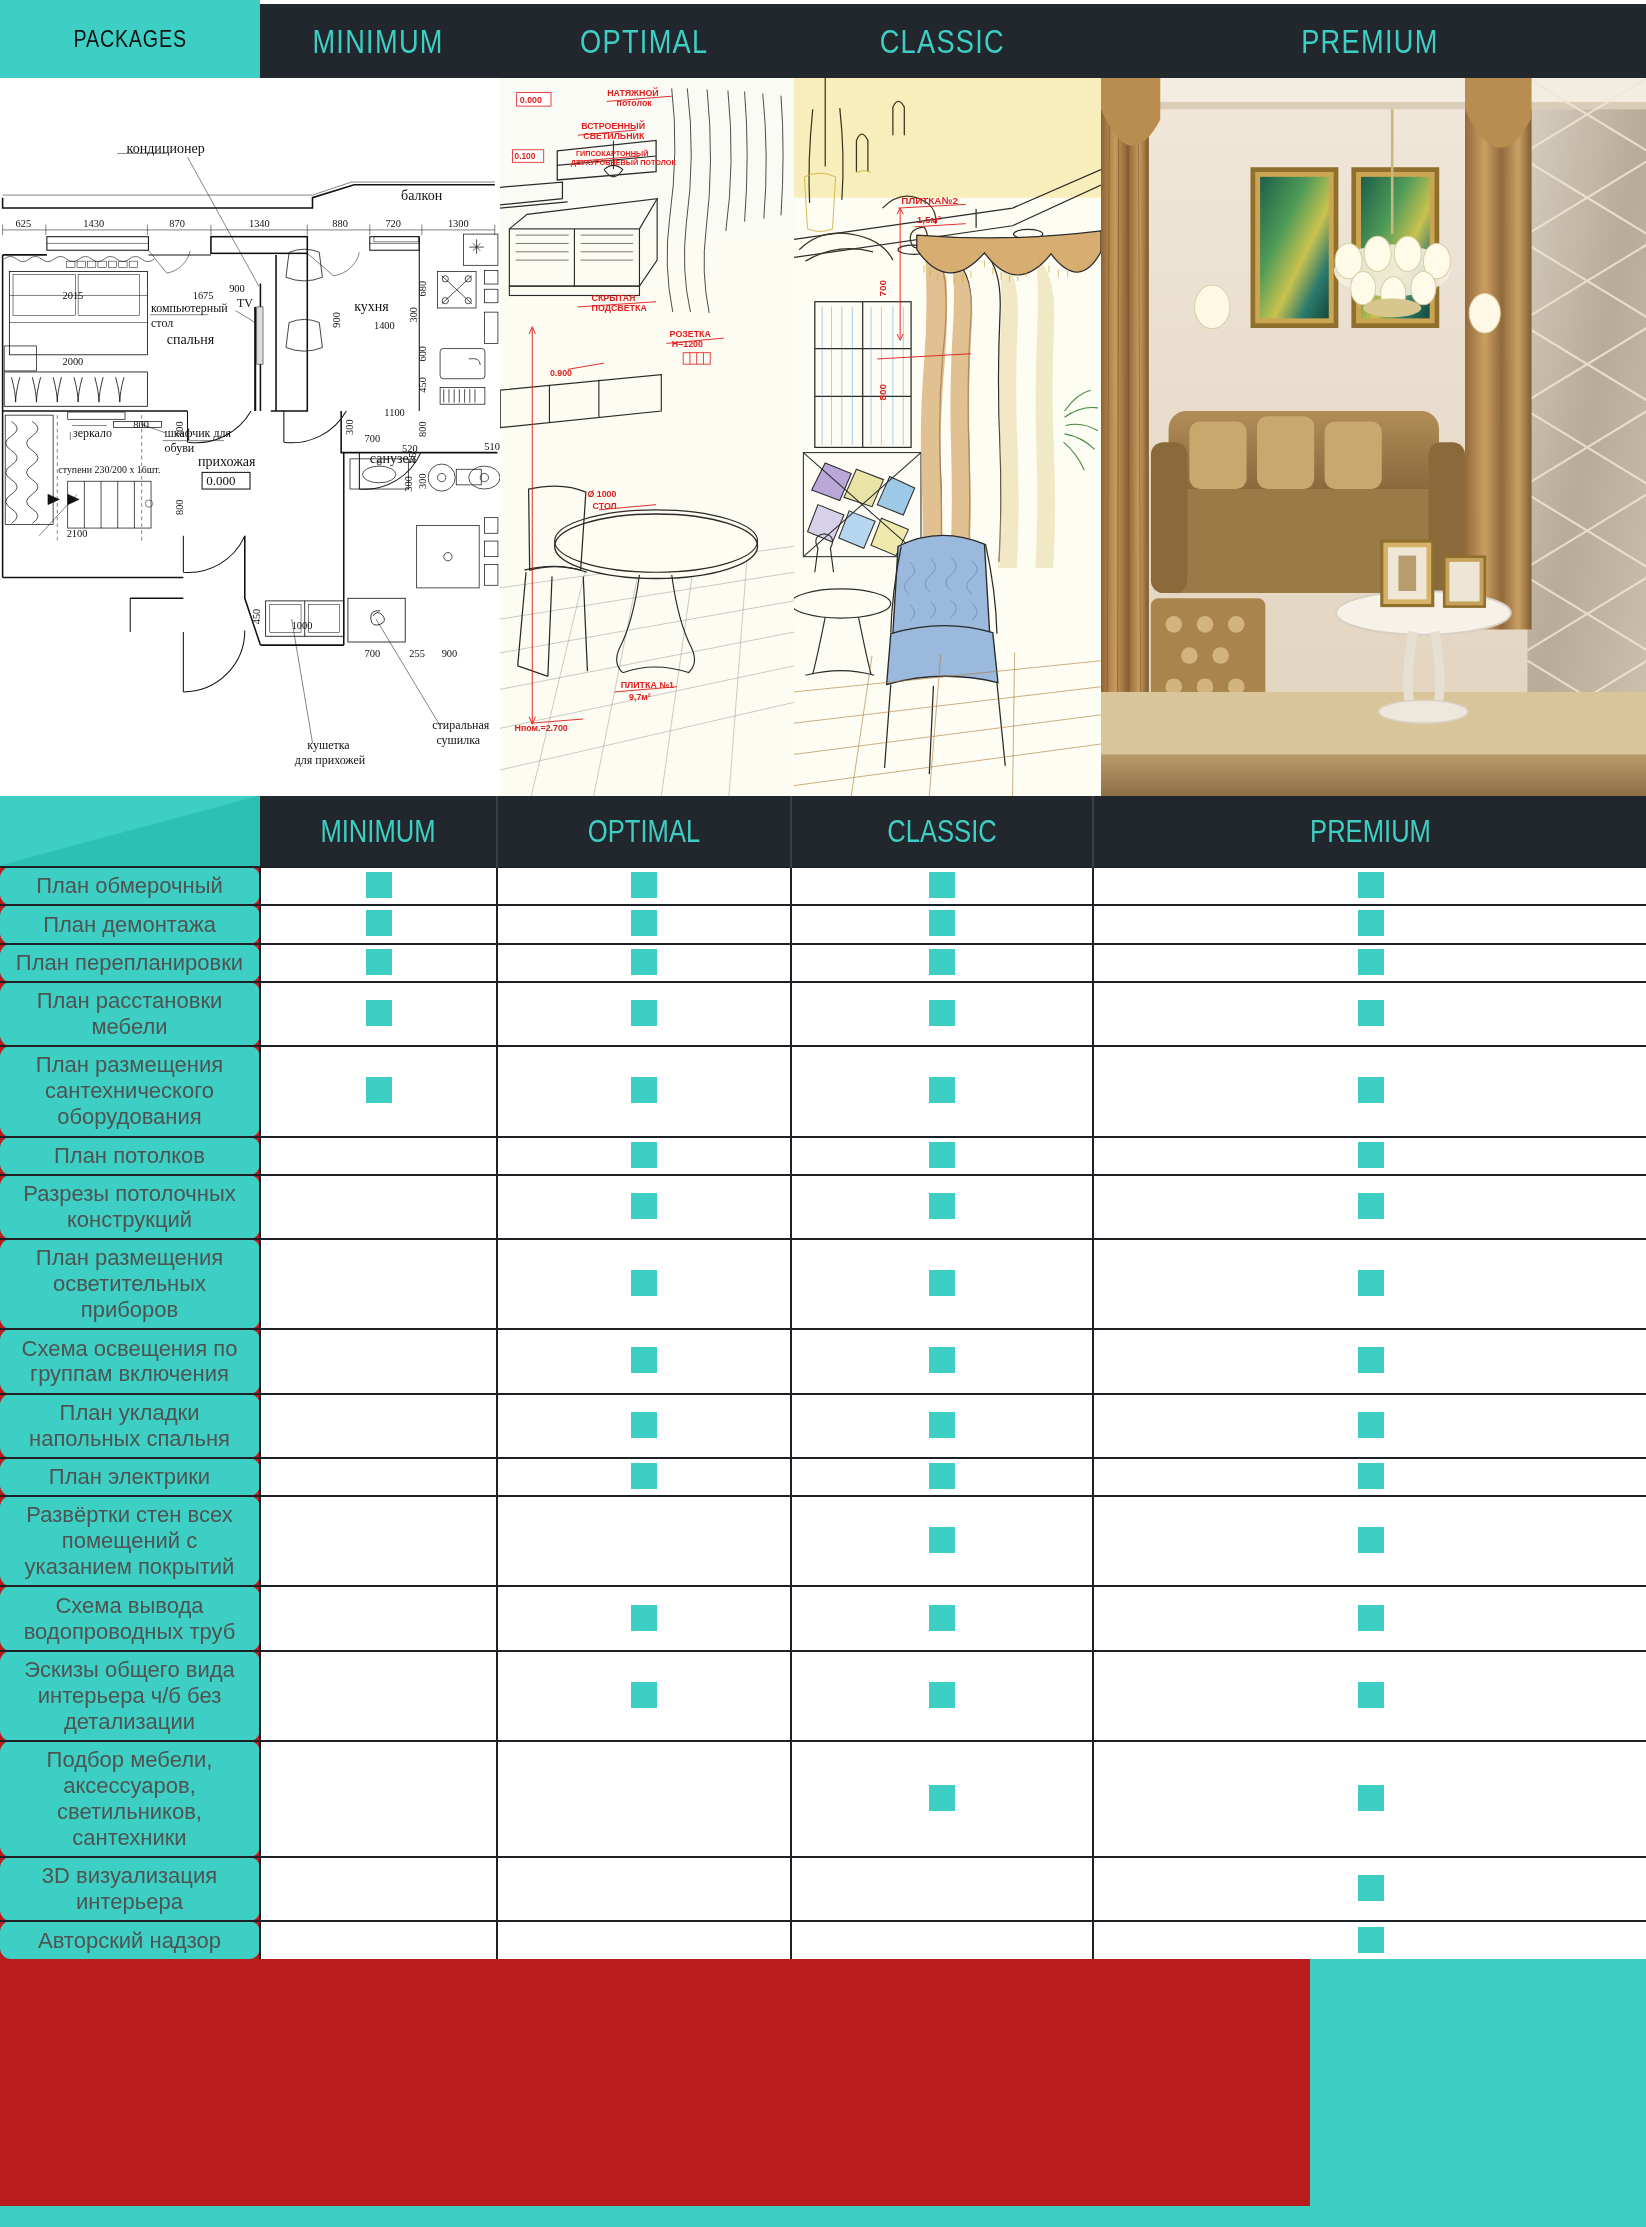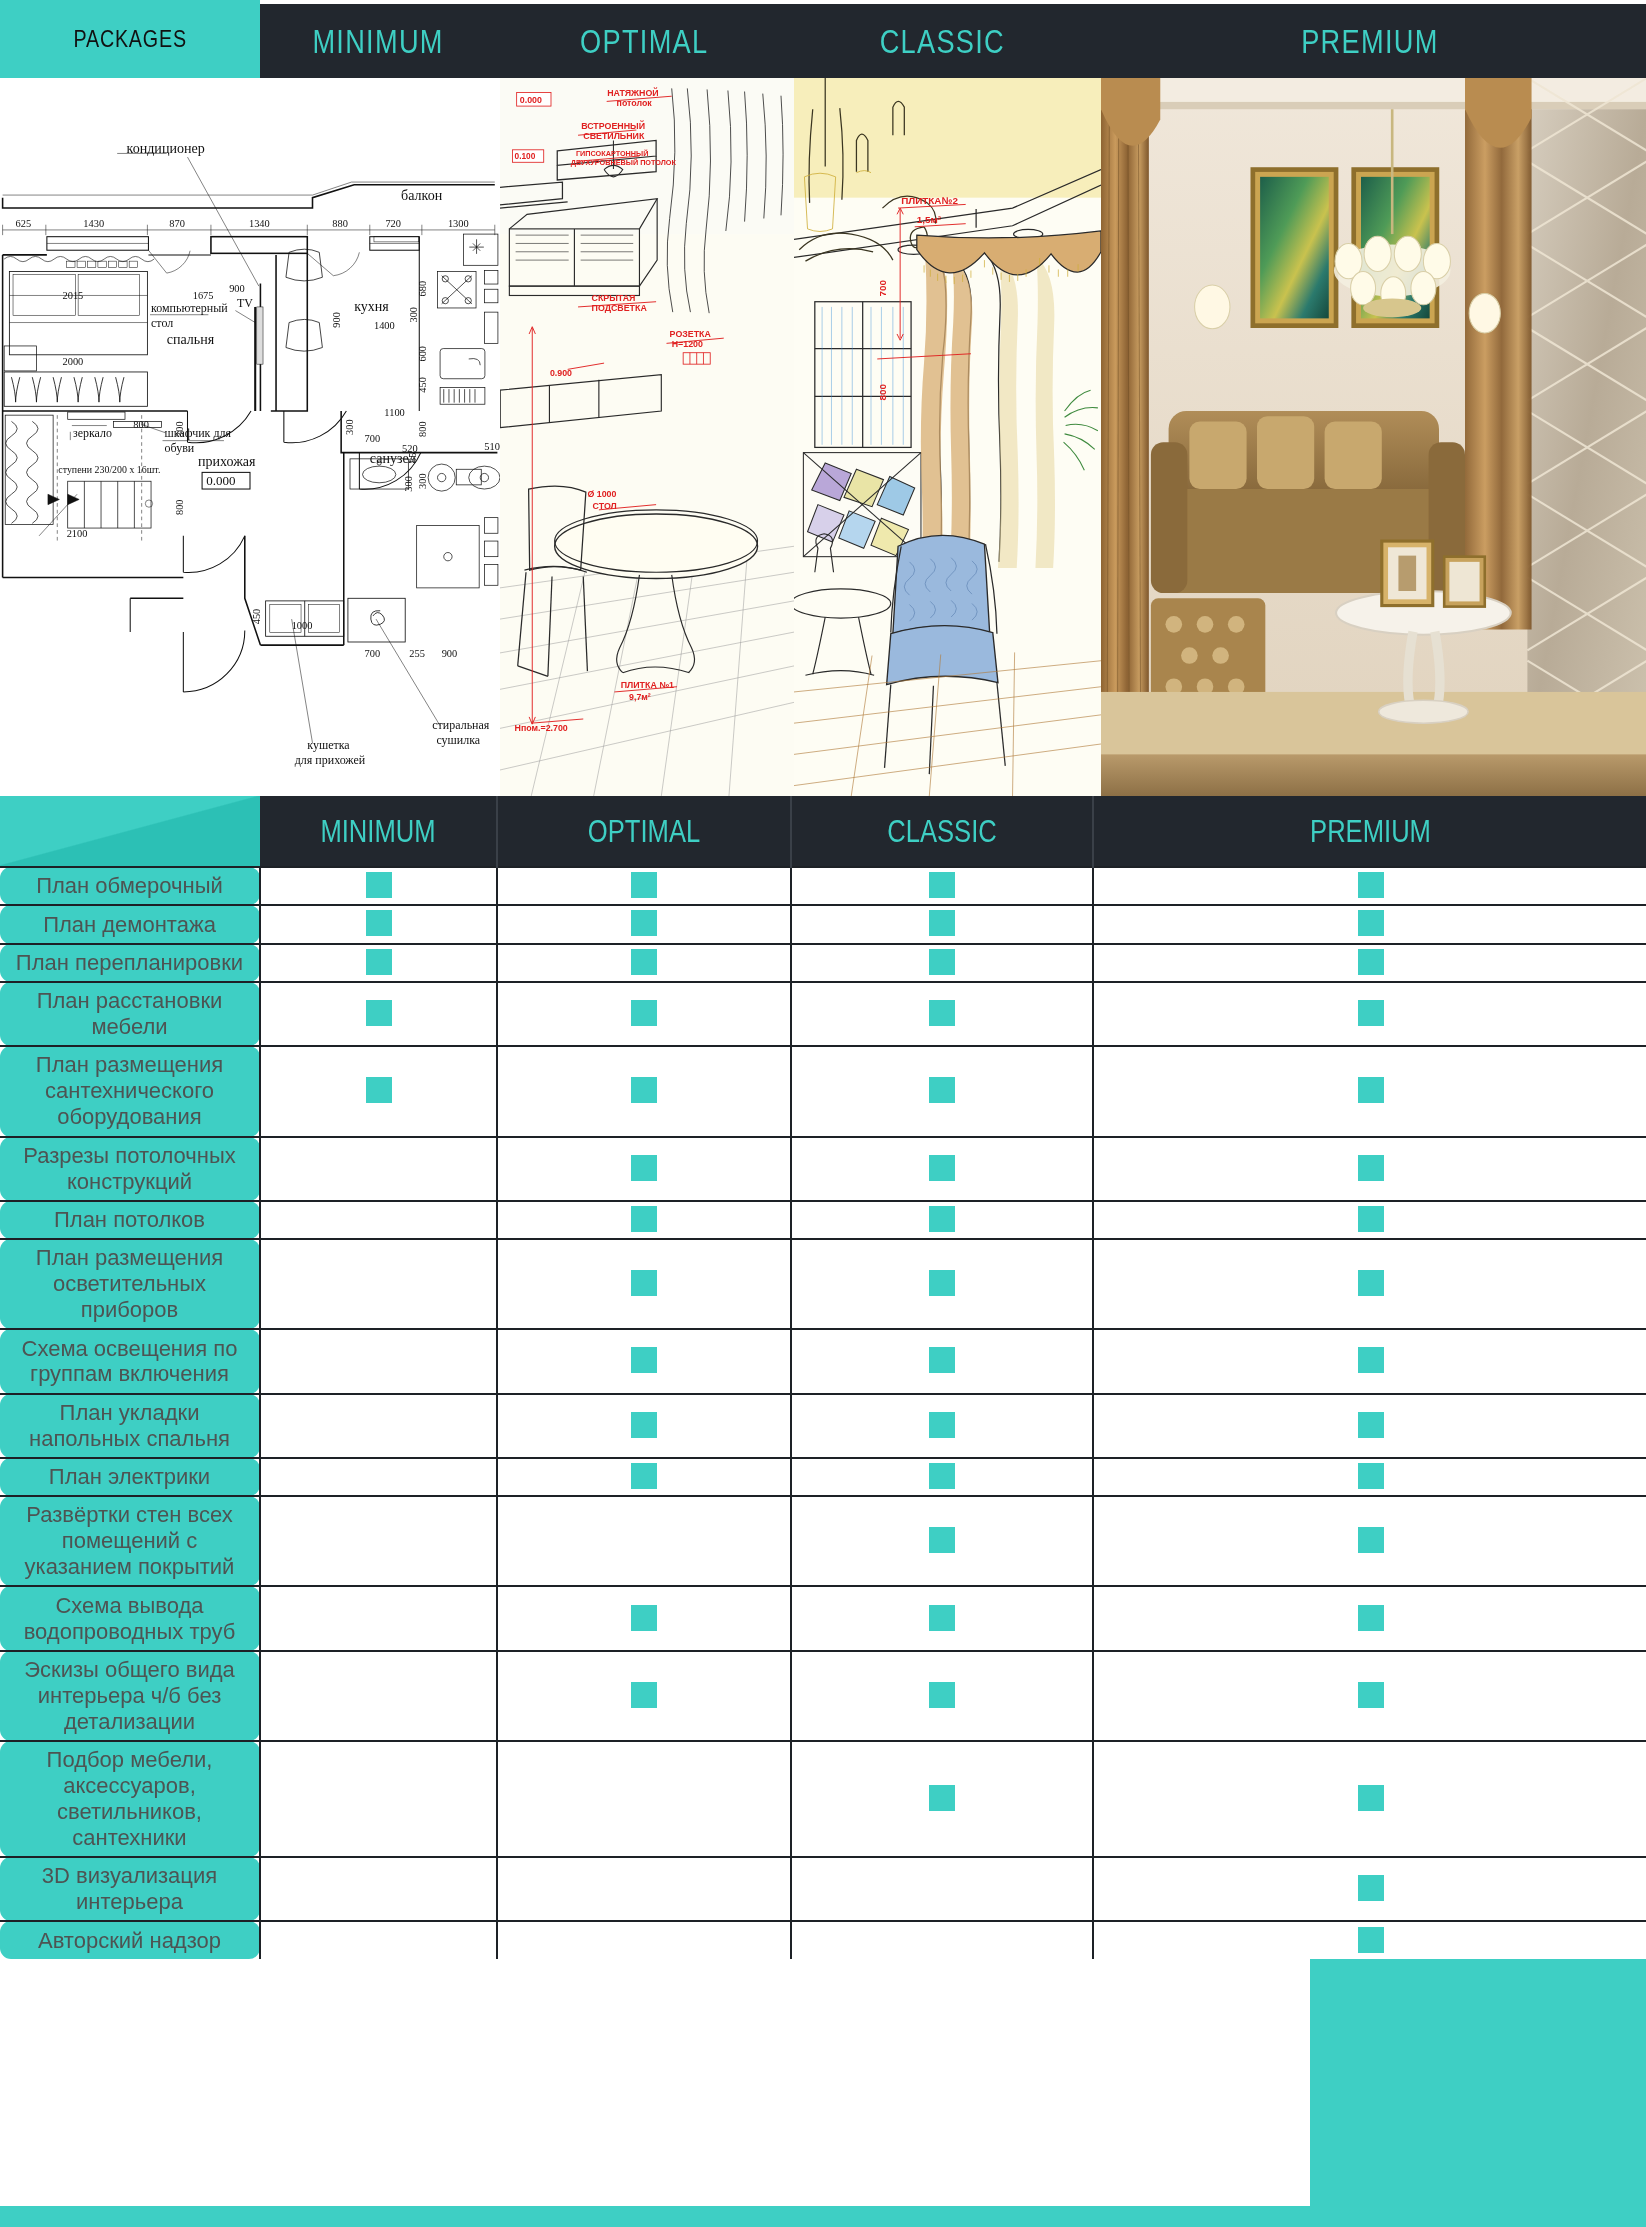--- a/index.html
+++ b/index.html
@@ -4,21 +4,21 @@
 <style>
   * { box-sizing: border-box; margin: 0; padding: 0; }
   html, body {
     width: 1647px;
     height: 2227px;
     background: #3ecfc4;
     font-family: "Liberation Sans", sans-serif;
     overflow: hidden;
   }
 
-  .page { position: relative; width: 1310px; height: 2227px; background: #ffffff; text-decoration: underline; }
+  .page { position: relative; width: 1310px; height: 2227px; background: #b91c1c; text-decoration: underline; }
 
   
   .top-bar {
     position: absolute; left: 0; top: 0;
     width: 1647px; height: 78px;
     background: #3ecfc4;
     display: flex; align-items: stretch;
   }
   .packages-cell {
     width: 260px; height: 78px;
@@ -882,28 +882,28 @@
             <td class="cell lastcol"><span class="mark"></span></td>
           </tr>
           <tr>
             <td class="rowlabel">План размещения сантехнического оборудования</td>
             <td class="cell first"><span class="mark"></span></td>
             <td class="cell"><span class="mark"></span></td>
             <td class="cell"><span class="mark"></span></td>
             <td class="cell lastcol"><span class="mark"></span></td>
           </tr>
           <tr>
+            <td class="rowlabel">План потолков</td>
+            <td class="cell first"><span class="mark off"></span></td>
+            <td class="cell"><span class="mark"></span></td>
+            <td class="cell"><span class="mark"></span></td>
+            <td class="cell lastcol"><span class="mark"></span></td>
+          </tr>
+          <tr>
             <td class="rowlabel">Разрезы потолочных конструкций</td>
-            <td class="cell first"><span class="mark off"></span></td>
-            <td class="cell"><span class="mark"></span></td>
-            <td class="cell"><span class="mark"></span></td>
-            <td class="cell lastcol"><span class="mark"></span></td>
-          </tr>
-          <tr>
-            <td class="rowlabel">План потолков</td>
             <td class="cell first"><span class="mark off"></span></td>
             <td class="cell"><span class="mark"></span></td>
             <td class="cell"><span class="mark"></span></td>
             <td class="cell lastcol"><span class="mark"></span></td>
           </tr>
           <tr>
             <td class="rowlabel">План размещения осветительных приборов</td>
             <td class="cell first"><span class="mark off"></span></td>
             <td class="cell"><span class="mark"></span></td>
             <td class="cell"><span class="mark"></span></td>

